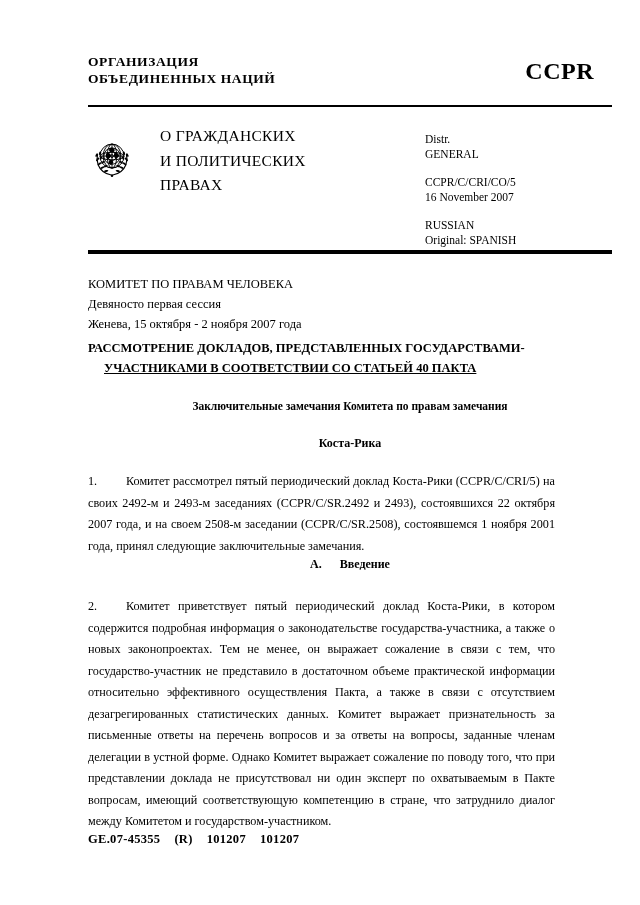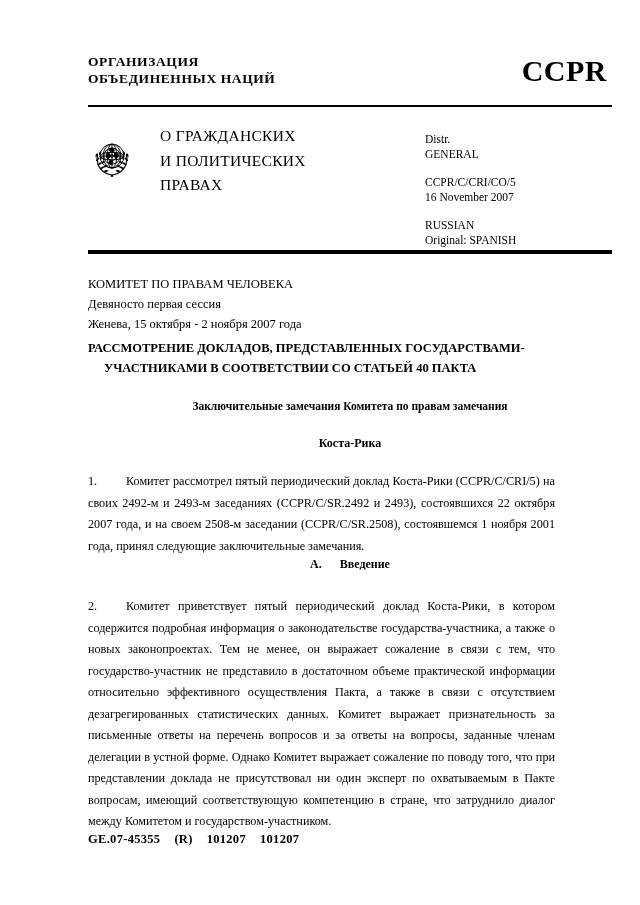--- a/index.html
+++ b/index.html
@@ -36,25 +36,25 @@
     font-family: "Liberation Serif", "DejaVu Serif", serif;
     font-weight: bold;
     font-size: 13.5px;
     line-height: 16.5px;
     letter-spacing: 0.6px;
   }
   .org-name div { white-space: nowrap; }
   .ccpr {
     font-family: "Liberation Serif", "DejaVu Serif", serif;
     font-weight: bold;
-    font-size: 30px;
+    font-size: 24px;
     line-height: 30px;
     letter-spacing: 0.5px;
     margin-top: 2px;
-    margin-right: 5px;
+    margin-right: 18px;
   }
 
   
   .rule-top {
     position: absolute;
     left: 88px;
     top: 93px;
     width: 524px;
     height: 0;
     border-top: 2px solid #000;
@@ -114,21 +114,21 @@
   
   .doc-title {
     position: absolute;
     left: 88px;
     top: 326px;
     width: 524px;
     font-size: 12.5px;
     font-weight: bold;
     line-height: 20px;
   }
-  .doc-title .l2 { padding-left: 16px; }
+  .doc-title .l2 { padding-left: 16px; text-decoration: underline; }
 
   .subtitle {
     position: absolute;
     left: 88px;
     top: 388px;
     width: 524px;
     font-size: 11.5px;
     font-weight: bold;
     text-align: center;
   }

